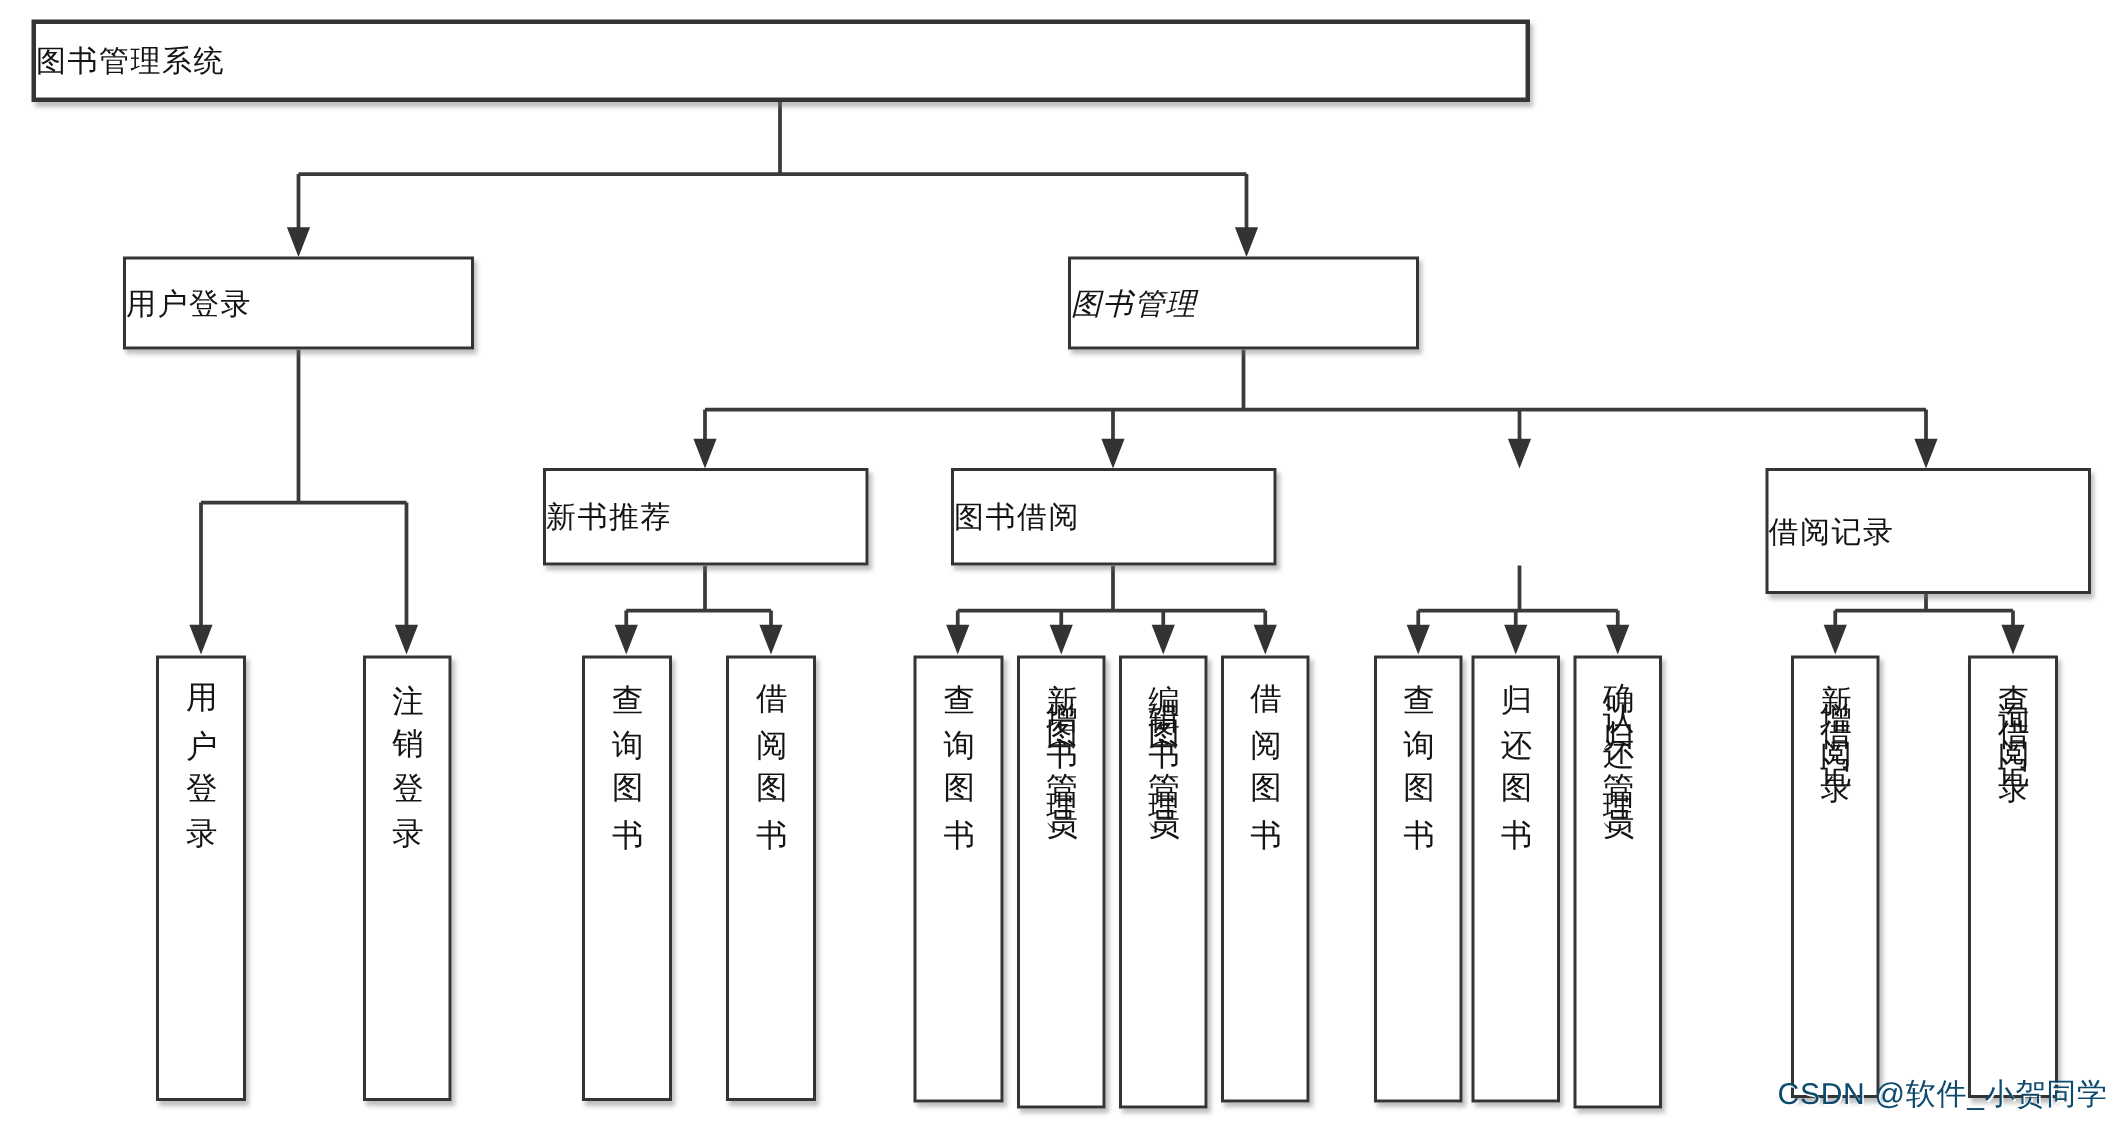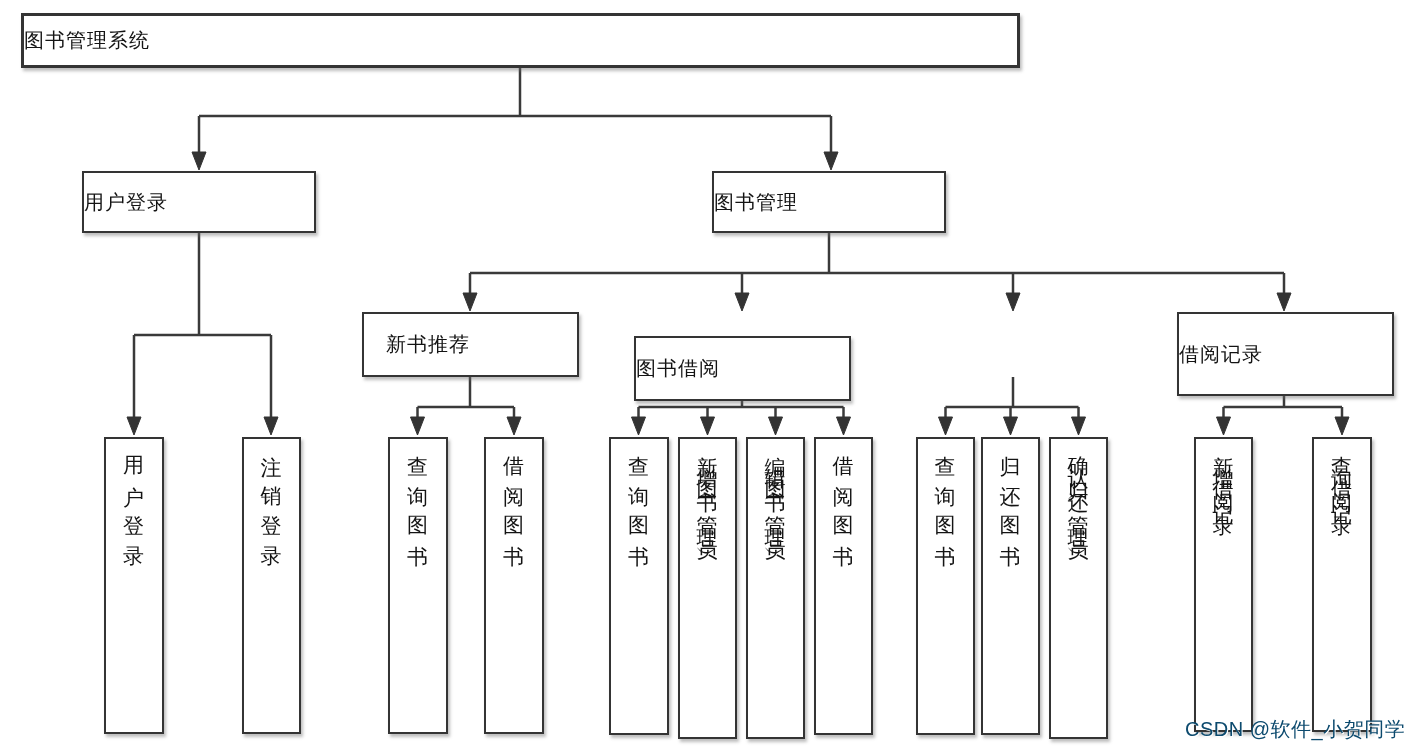--- a/index.html
+++ b/index.html
@@ -129,28 +129,28 @@
       <polygon points="1335,417 1349,417 1342,435"></polygon>
   </svg>
 
   <div class="node root-node hnode" style="left:21px; top:13px; width:999px; height:55px;">
     <span>图书管理系统</span>
   </div>
 
   <div class="node hnode" style="left:82px; top:171px; width:234px; height:62px;">
     <span>用户登录</span>
   </div>
-  <div class="node hnode" style="left:712px; top:171px; width:234px; height:62px;">
+  <div class="node hnode" style="left:712px; top:171px; width:234px; height:62px;font-style:italic;">
     <span>图书管理</span>
   </div>
 
-  <div class="node hnode" style="left:362px; top:312px; width:217px; height:65px;padding-left:22px;">
+  <div class="node hnode" style="left:362px; top:312px; width:217px; height:65px;">
     <span>新书推荐</span>
   </div>
-  <div class="node hnode" style="left:634px; top:312px; width:217px; height:65px;margin-top:24px;">
+  <div class="node hnode" style="left:634px; top:312px; width:217px; height:65px;">
     <span>图书借阅</span>
   </div>
   <div class="node hnode" style="left:1177px; top:312px; width:217px; height:84px;">
     <span>借阅记录</span>
   </div>
 
   <div class="node leaf sp-wide" style="left:104px; top:437px; width:60px; height:297px;">
     <span>用户登录</span>
   </div>
   <div class="node leaf sp-wide" style="left:242px; top:437px; width:59px; height:297px;">

